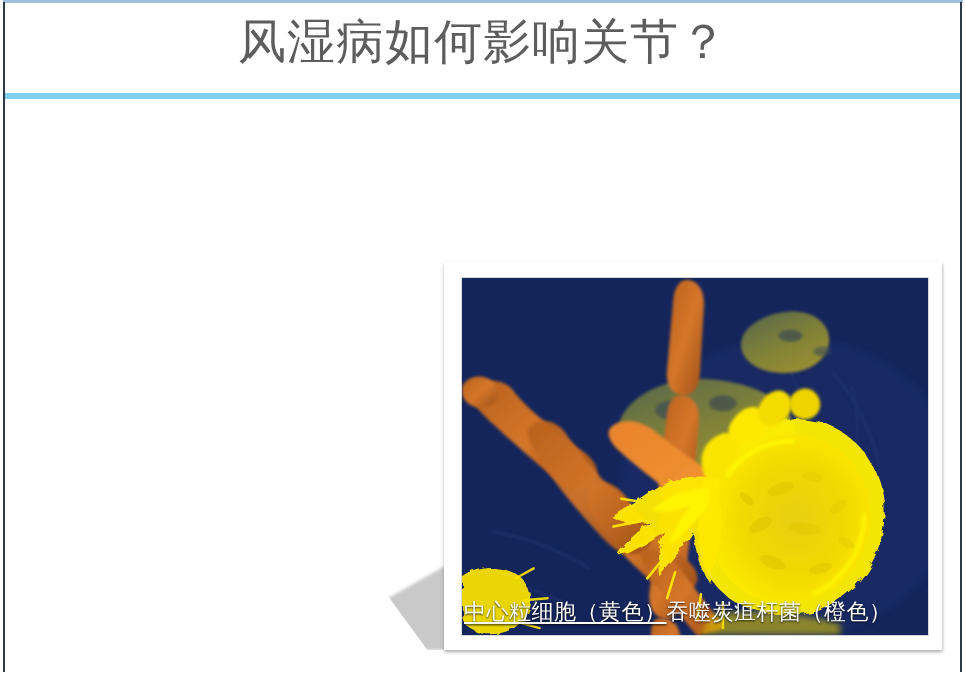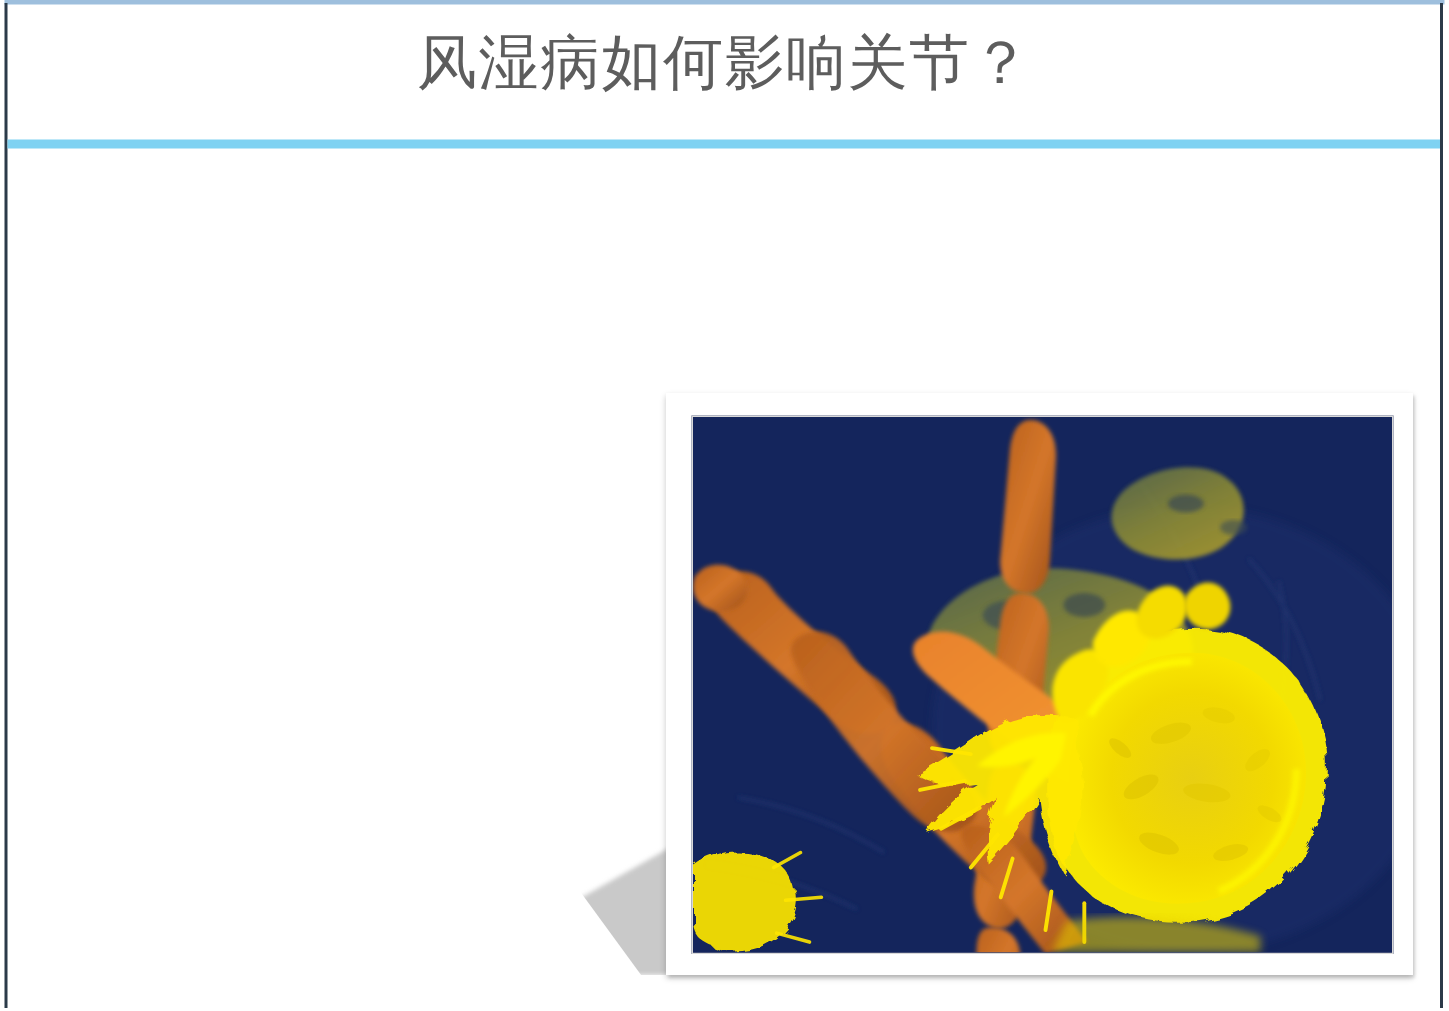--- a/index.html
+++ b/index.html
@@ -35,21 +35,21 @@
     left: 960px; top: 2px; width: 2px; height: 670px;
     background: #2b3a49;
   }
 
   
   .title {
     position: absolute;
     left: 0; top: 12px;
     width: 966px;
     text-align: center;
-    font-size: 40px;
+    font-size: 48px;
     line-height: 60px;
     color: #5d5d5d;
     letter-spacing: 1px;
     white-space: nowrap;
     font-weight: 400;
   }
 
   .title-rule {
     position: absolute;
     left: 5px; top: 93px;
@@ -308,17 +308,20 @@
               <path d="M54 302 L 72 292"></path>
               <path d="M62 324 L 86 322"></path>
               <path d="M56 346 L 78 352"></path>
             </g>
 
             <path d="M250 338 C 290 332, 340 336, 380 348 L 380 359 L 240 359 Z" fill="#e8d000" opacity="0.55" filter="url(#soft2)"></path>
           </g>
         </svg>
       </div>
 
+      <div class="pic-caption">
+        <span class="cap-underline">中心粒细胞（黄色）</span><span>吞噬炭疽杆菌（橙色）</span>
+      </div>
 
     </div>
   </div>
 
 </div>
 
 </body></html>

